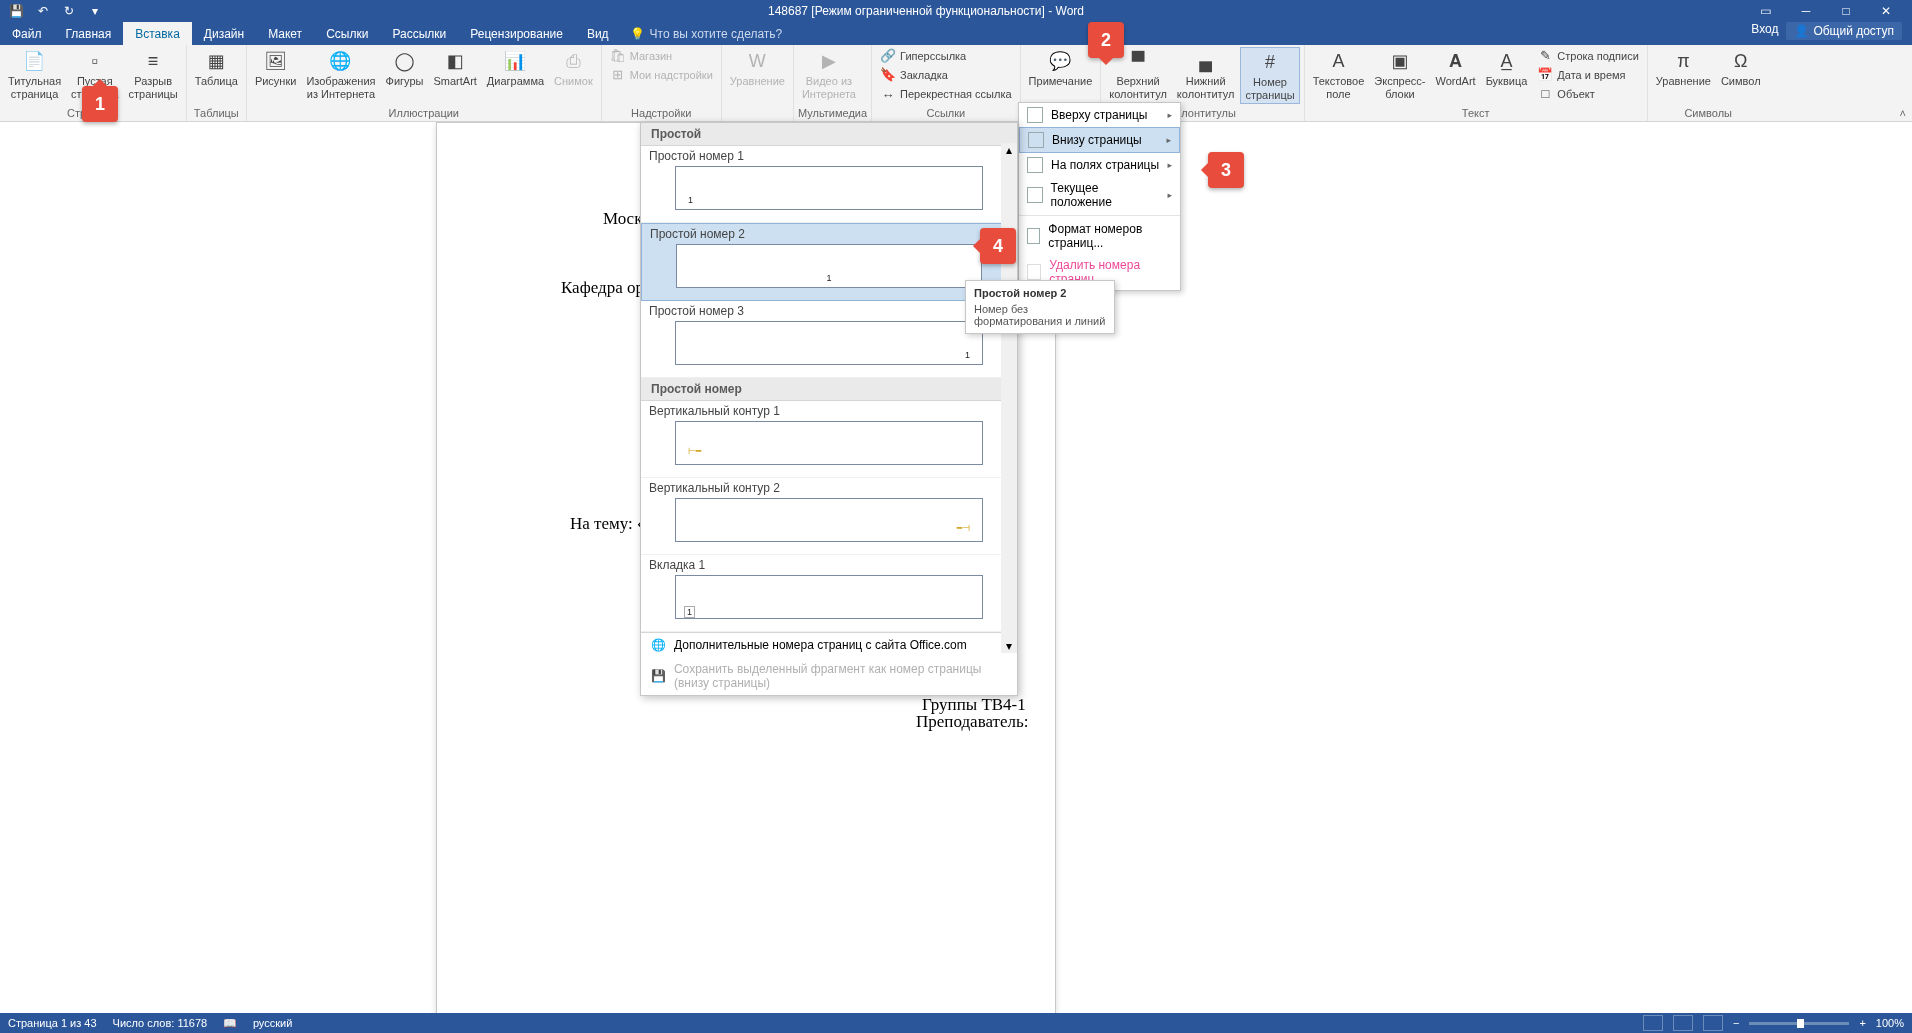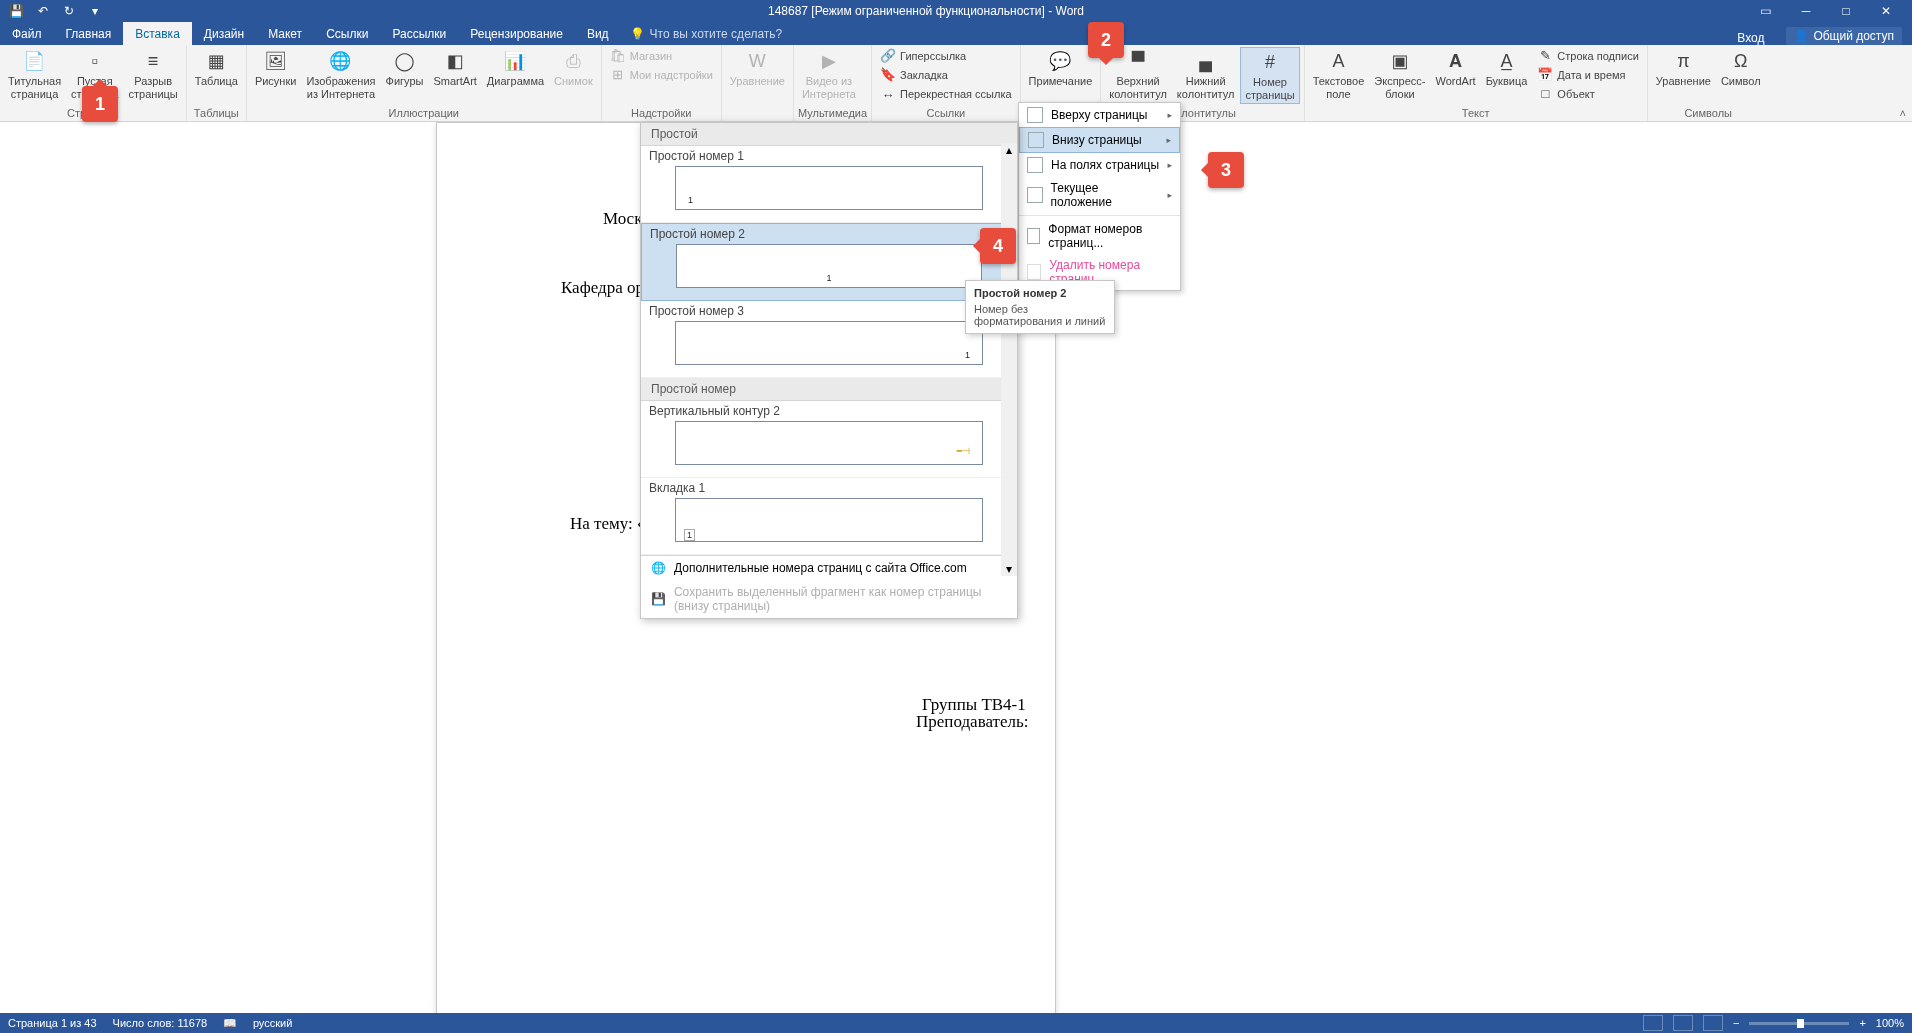--- a/index.html
+++ b/index.html
@@ -11,21 +11,21 @@
 .titlebar .qat-btn { width: 18px; height: 18px; display: flex; align-items: center; justify-content: center; cursor: pointer; }
 .titlebar .title { flex: 1; text-align: center; }
 .titlebar .win-controls { display: flex; gap: 12px; padding: 0 12px; }
 .titlebar .win-btn { width: 28px; text-align: center; cursor: pointer; }
 
 
 .tabbar { height: 23px; background: #2b579a; display: flex; align-items: stretch; color: #fff; font-size: 12px; }
 .tab { padding: 0 12px; display: flex; align-items: center; cursor: pointer; }
 .tab.active { background: #f3f3f3; color: #0369a1; }
 .tellme { display: flex; align-items: center; gap: 4px; padding: 0 10px; color: #cdd9ec; }
-.tabbar .right { margin-left: auto; display: flex; align-items: flex-end; gap: 22px; padding-right: 10px; }
+.tabbar .right { margin-left: auto; display: flex; align-items: flex-start; gap: 8px; padding-right: 10px; }
 .share-btn { background: #3b67a8; padding: 2px 8px; border-radius: 2px; display: flex; align-items: center; gap: 4px; }
 
 
 .ribbon { height: 77px; background: #f3f3f3; border-bottom: 1px solid #d4d4d4; display: flex; font-size: 11px; color: #444; position: relative; }
 .group { border-right: 1px solid #e1e1e1; display: flex; flex-direction: column; padding: 2px 4px 0; }
 .group-items { display: flex; flex: 1; align-items: flex-start; gap: 2px; }
 .group-label { text-align: center; font-size: 11px; color: #666; padding: 2px 0; }
 .rbtn { display: flex; flex-direction: column; align-items: center; justify-content: flex-start; padding: 2px 4px; cursor: pointer; min-width: 42px; text-align: center; line-height: 1.15; }
 .rbtn .ico { width: 24px; height: 24px; margin-bottom: 2px; display: flex; align-items: center; justify-content: center; font-size: 18px; }
 .rbtn.small { flex-direction: row; min-width: unset; padding: 1px 4px; gap: 4px; white-space: nowrap; }
@@ -35,21 +35,21 @@
 .vstack { display: flex; flex-direction: column; gap: 1px; }
 .collapse-ribbon { position: absolute; right: 6px; bottom: 2px; font-size: 11px; color: #666; cursor: pointer; }
 
 
 .canvas { position: absolute; top: 122px; left: 0; right: 0; bottom: 20px; background: #fff; overflow: hidden; }
 .page { position: absolute; left: 436px; top: 0; width: 620px; background: #fff; border: 1px solid #c8c8c8; min-height: 900px; box-shadow: 0 2px 6px rgba(0,0,0,.15); }
 .doctext { position: absolute; font-family: "Times New Roman", serif; font-size: 17px; color: #000; }
 
 
 .gallery { position: absolute; left: 640px; top: 122px; width: 378px; background: #fff; border: 1px solid #c6c6c6; box-shadow: 2px 2px 8px rgba(0,0,0,.25); font-size: 12px; }
-.gallery-header { background: #eaeaea; padding: 4px 10px; font-weight: 400; border-bottom: 1px solid #d5d5d5; color: #5b5b5b; }
+.gallery-header { background: #eaeaea; padding: 4px 10px; font-weight: 700; border-bottom: 1px solid #d5d5d5; color: #5b5b5b; }
 .gallery-item { padding: 3px 8px 12px; border-bottom: 1px solid #f0f0f0; cursor: pointer; }
 .gallery-item.hover { background: #cde0f2; border: 1px solid #8fb3d9; }
 .gallery-item .gi-title { font-size: 12px; margin-bottom: 3px; color: #444; }
 .preview { background: #fff; border: 1px solid #7a8aa0; height: 44px; margin: 0 26px; position: relative; }
 .preview .pn { position: absolute; font-size: 9px; color: #222; }
 .gallery-scroll { position: absolute; right: 0; top: 20px; bottom: 42px; width: 16px; background: #f0f0f0; display: flex; flex-direction: column; align-items: center; }
 .gallery-footer { border-top: 1px solid #d5d5d5; }
 .gf-item { display: flex; align-items: center; gap: 8px; padding: 5px 10px; cursor: pointer; }
 .gf-item.disabled { color: #b0b0b0; }
 .gf-item .arrow { margin-left: auto; font-size: 9px; color: #666; }
@@ -375,20 +375,26 @@
         <span class="pn" style="left:50%; bottom:4px; transform:translateX(-50%)">1</span>
       </div>
   </div>
   <div class="gallery-item">
     <div class="gi-title">Простой номер 3</div>
     <div class="preview">
         <span class="pn" style="right:12px; bottom:4px">1</span>
       </div>
   </div>
   <div class="gallery-header">Простой номер</div>
+  <div class="gallery-item">
+    <div class="gi-title">Вертикальный контур 1</div>
+    <div class="preview">
+        <span class="pn" style="left:12px; bottom:8px; color:#c90">⊢━</span>
+      </div>
+  </div>
   <div class="gallery-item">
     <div class="gi-title">Вертикальный контур 2</div>
     <div class="preview">
         <span class="pn" style="right:12px; bottom:8px; color:#c90">━⊣</span>
       </div>
   </div>
   <div class="gallery-item">
     <div class="gi-title">Вкладка 1</div>
     <div class="preview">
         <span class="pn" style="left:8px; bottom:0; border:1px solid #aaa; padding:0 2px">1</span>

